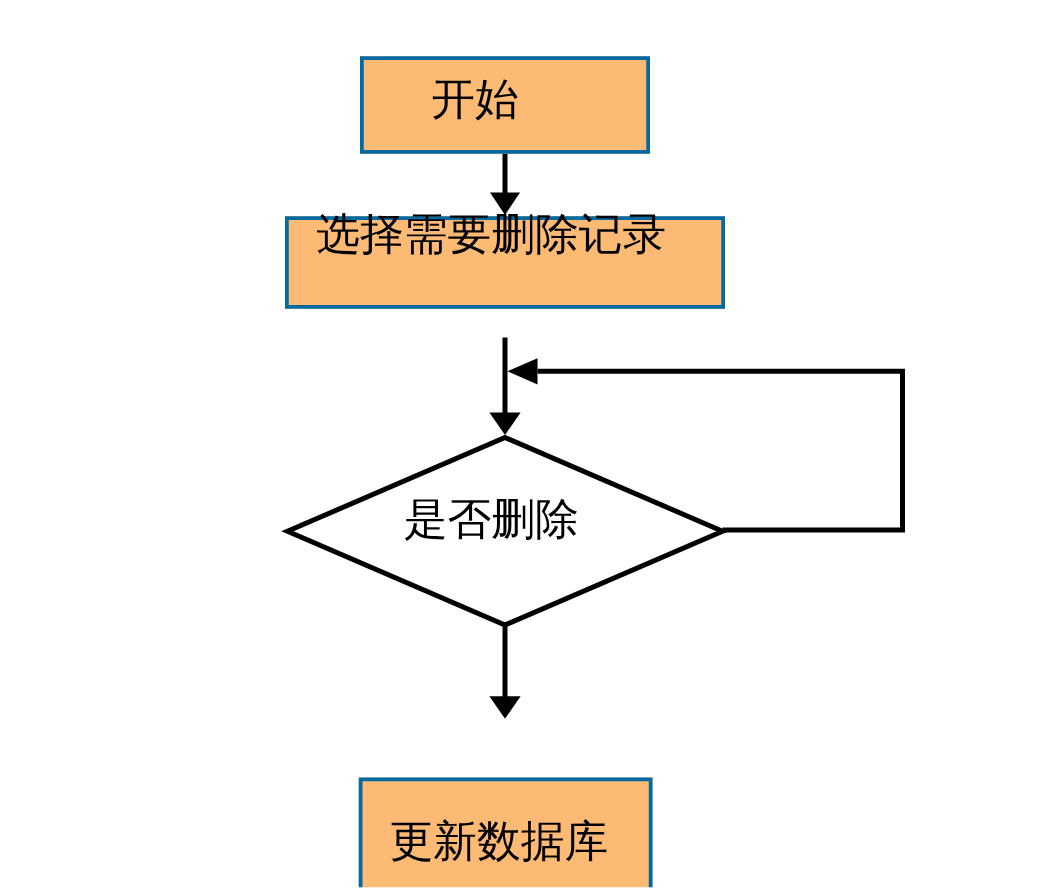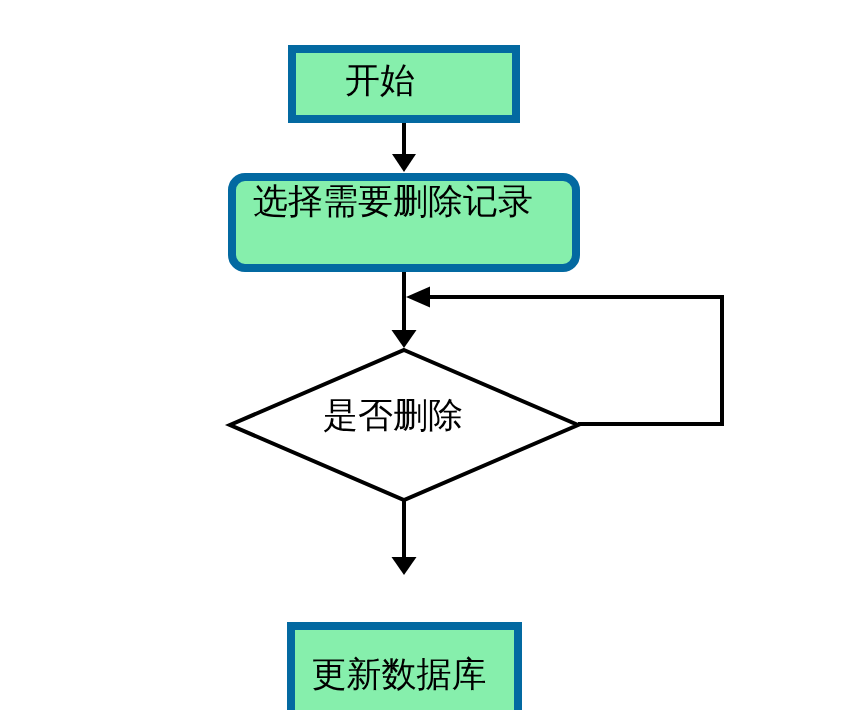--- a/index.html
+++ b/index.html
@@ -21,31 +21,31 @@
     display: flex;
     align-items: center;
     justify-content: center;
     box-sizing: border-box;
     color: #000000;
     font-size: 35px;
     line-height: 1;
     white-space: nowrap;
   }
   .node.rect {
-    border: 8px solid #0369a1;
-    background: #86efac;
+    border: 3px solid #0369a1;
+    background: #fdba74;
   }
   .node.diamond-label {
     background: transparent;
     pointer-events: none;
     font-family: Liberation Serif, serif;
   }
   
   #node-start  { left: 288px; top: 45px;  width: 232px; height: 78px;  padding-right: 48px; padding-bottom: 8px; }
-  #node-select { left: 228px; top: 173px; width: 352px; height: 99px;  padding-right: 22px; padding-bottom: 43px; border-radius: 17px; }
+  #node-select { left: 228px; top: 173px; width: 352px; height: 74px;  padding-right: 22px; padding-bottom: 43px; }
   #node-decision-label { left: 230px; top: 350px; width: 348px; height: 150px; padding-right: 22px; padding-bottom: 20px; }
   #node-update { left: 287px; top: 576px; width: 235px; height: 132px; padding-right: 11px; padding-bottom: 28px; margin-top: 46px; }
 </style>
 </head>
 <body>
 
 <div class="canvas">
 
   <svg class="layer" width="844" height="710" viewBox="0 0 844 710">
 

